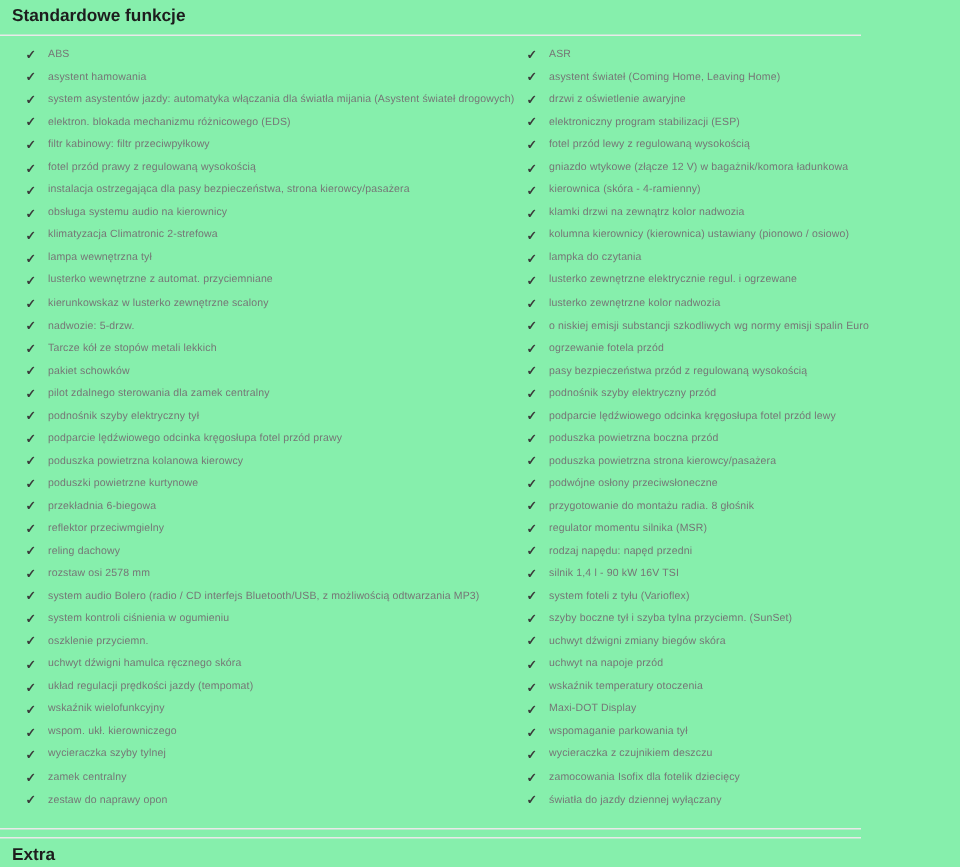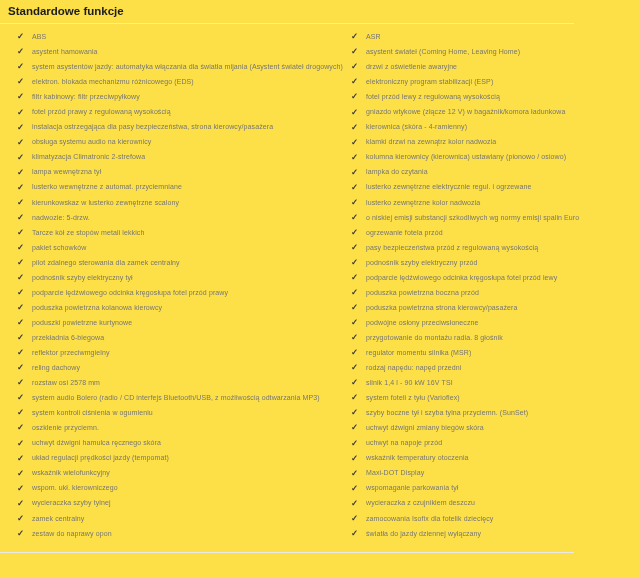--- a/index.html
+++ b/index.html
@@ -2,21 +2,21 @@
 <html><head>
 <meta charset="utf-8">
 <style>
   * { box-sizing: border-box; }
   html, body { margin: 0; padding: 0; background: #ffffff; }
   body {
     width: 640px; height: 578px;
     font-family: "Liberation Sans", sans-serif;
     -webkit-font-smoothing: antialiased;
   }
-  .page { position: relative; width: 640px; height: 578px; overflow: hidden; background: #fde047; }
+  .page { position: relative; width: 640px; height: 578px; overflow: hidden; background: #86efac; }
 
   .section-title {
     margin: 0;
     padding: 5px 0 0 8px;
     font-size: 11.5px;
     font-weight: bold;
     color: #1d1d1d;
   }
   .divider {
     width: 574px;
@@ -339,14 +339,18 @@
           <li class="feature">
             <span class="check">✓</span>
             <span class="label">światła do jazdy dziennej wyłączany</span>
           </li>
         </ul>
     </div>
 
     <div class="divider section-sep"></div>
   </section>
 
+  <section>
+    <div class="divider extra-top"></div>
+    <h2 class="section-title">Extra</h2>
+  </section>
 
 </div>
 
 </body></html>

